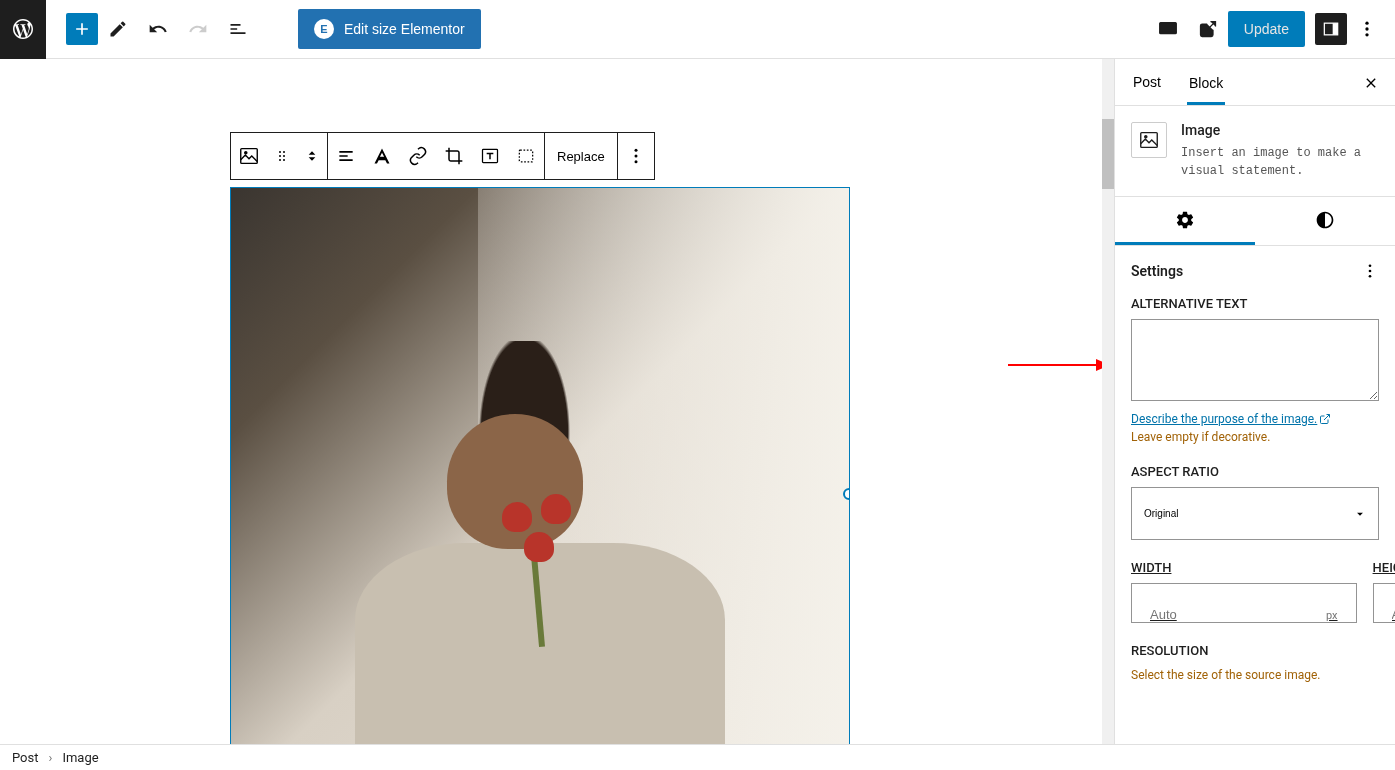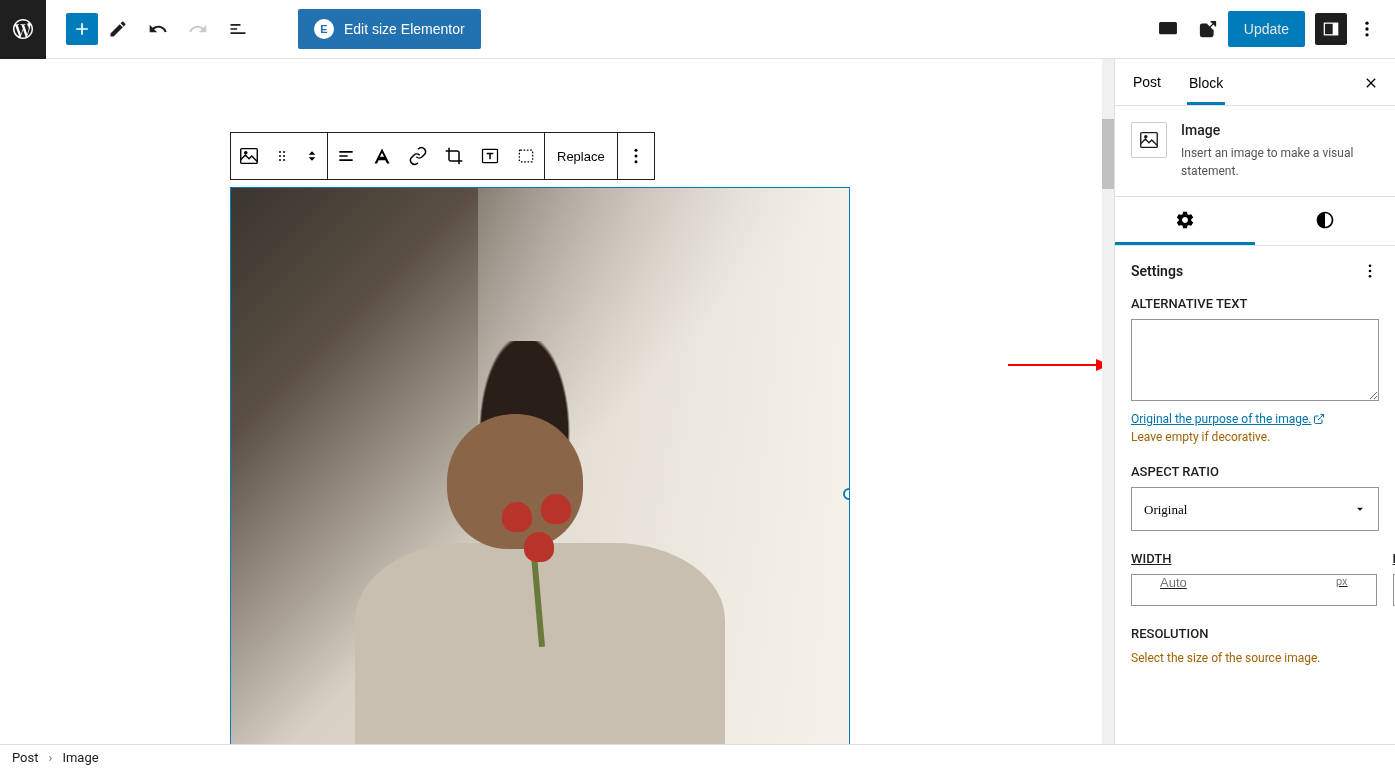--- a/index.html
+++ b/index.html
@@ -59,41 +59,41 @@
     
     .sidebar-right { width: 281px; border-left: 1px solid #e0e0e0; display: flex; flex-direction: column; background: #fff; }
     .sb-tabs { display: flex; border-bottom: 1px solid #e0e0e0; height: 47px; align-items: center; padding: 0 16px; position: relative; }
     .sb-tab { padding: 14px 2px; font-size: 14px; cursor: pointer; margin-right: 24px; border: none; background: none; }
     .sb-tab.active { border-bottom: 3px solid #007cba; font-weight: 500; margin-bottom: -1px; padding-bottom: 11px; }
     .sb-close { position: absolute; right: 12px; top: 12px; background: none; border: none; cursor: pointer; font-size: 18px; padding: 4px; }
     
     .block-info { display: flex; padding: 16px; gap: 14px; border-bottom: 1px solid #e0e0e0; }
     .block-info-icon { width: 36px; height: 36px; border: 1px solid #ccc; border-radius: 2px; display: flex; align-items: center; justify-content: center; flex-shrink: 0; }
     .block-info-text h3 { font-size: 14px; font-weight: 500; margin-bottom: 6px; }
-    .block-info-text p { font-size: 12px; color: #555; line-height: 1.5; }
+    .block-info-text p { font-size: 12px; color: #555; line-height: 1.5; font-family: Liberation Mono, monospace; }
     
     .sb-subtabs { display: flex; border-bottom: 1px solid #e0e0e0; }
     .sb-subtab { flex: 1; height: 48px; display: flex; align-items: center; justify-content: center; background: none; border: none; cursor: pointer; border-bottom: 3px solid transparent; }
     .sb-subtab.active { border-bottom-color: #007cba; }
     
     .sb-section-head { display: flex; align-items: center; justify-content: space-between; padding: 16px; }
     .sb-section-head h4 { font-size: 14px; font-weight: 600; }
     
     .sb-body { padding: 0 16px 16px; overflow-y: auto; }
     .field-group { margin-bottom: 20px; }
     .field-label { font-size: 13px; font-weight: 500; text-transform: uppercase; margin-bottom: 8px; display: block; color: #1e1e1e; }
     .alt-textarea { width: 100%; height: 82px; border: 1px solid #949494; padding: 8px; font-family: inherit; font-size: 13px; resize: vertical; }
     .help-link { color: #0073aa; text-decoration: underline; font-size: 12px; display: inline-flex; align-items: center; gap: 2px; margin-top: 8px; }
     .help-text { color: #a16207; font-size: 12px; margin-top: 4px; }
     .select-wrap { position: relative; }
-    .select-wrap select { width: 100%; height: 44px; border: 1px solid #949494; padding: 0 12px; font-size: 13px; appearance: none; background: #fff; cursor: pointer; font-family: Liberation Serif, serif; }
+    .select-wrap select { width: 100%; height: 53px; border: 1px solid #949494; padding: 0 12px; font-size: 10px; appearance: none; background: #fff; cursor: pointer; }
     .select-caret { position: absolute; right: 12px; top: 50%; transform: translateY(-50%); pointer-events: none; }
     .dim-row { display: flex; gap: 16px; }
     .dim-col { flex: 1; text-decoration: underline; }
-    .dim-input-wrap { display: flex; align-items: flex-start; border: 1px solid #949494; height: 32px; padding: 0 28px; }
+    .dim-input-wrap { display: flex; align-items: flex-end; border: 1px solid #949494; height: 40px; padding: 0 18px; }
     .dim-input { border: none; flex: 1; font-size: 13px; outline: none; min-width: 0; }
     .dim-unit { color: #757575; font-size: 11px; }
 
     
     .breadcrumb { height: 26px; border-top: 1px solid #e0e0e0; display: flex; align-items: center; padding: 0 12px; font-size: 13px; gap: 10px; background: #fff; }
     .bc-sep { color: #757575; }
   </style>
 </head>
 <body>
 
@@ -312,21 +312,21 @@
             <circle cx="12" cy="19" r="1.8"></circle>
           </svg>
       </button>
     </div>
 
     <div class="sb-body">
       <div class="field-group">
         <label class="field-label">ALTERNATIVE TEXT</label>
         <textarea class="alt-textarea" style=""></textarea>
         <a href="#" class="help-link">
-          <span>Original the purpose of the image.</span>
+          <span>Describe the purpose of the image.</span>
           <svg width="12" height="12" viewBox="0 0 24 24" fill="none" stroke="currentColor" stroke-width="2">
               <path d="M18 13v6a2 2 0 01-2 2H5a2 2 0 01-2-2V8a2 2 0 012-2h6M15 3h6v6M10 14L21 3"></path>
             </svg>
         </a>
         <div class="help-text">Leave empty if decorative.</div>
       </div>
 
       <div class="field-group">
         <label class="field-label">ASPECT RATIO</label>
         <div class="select-wrap">

